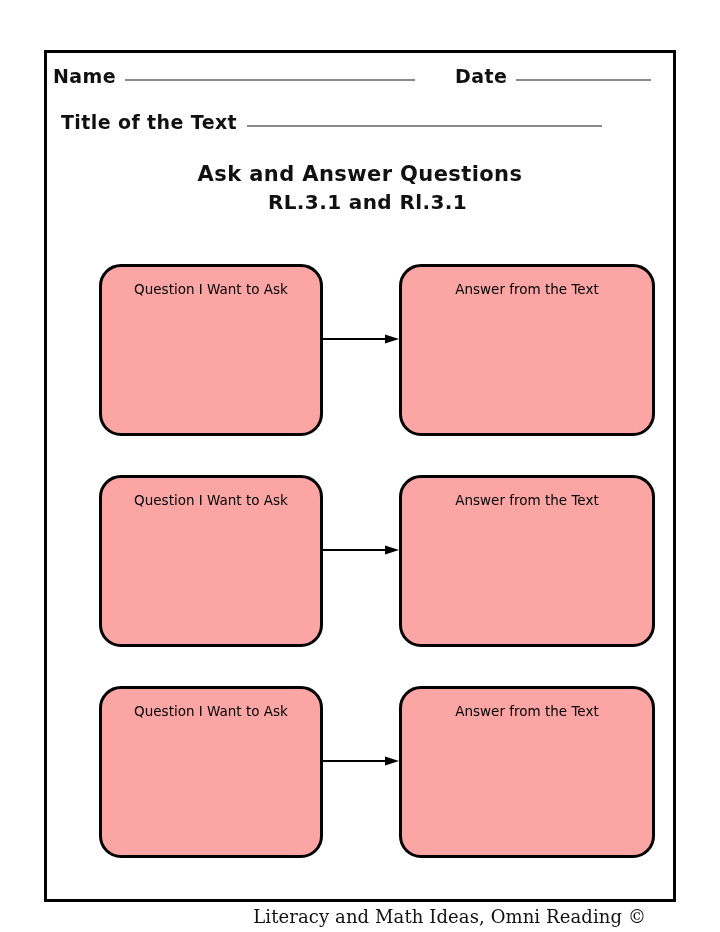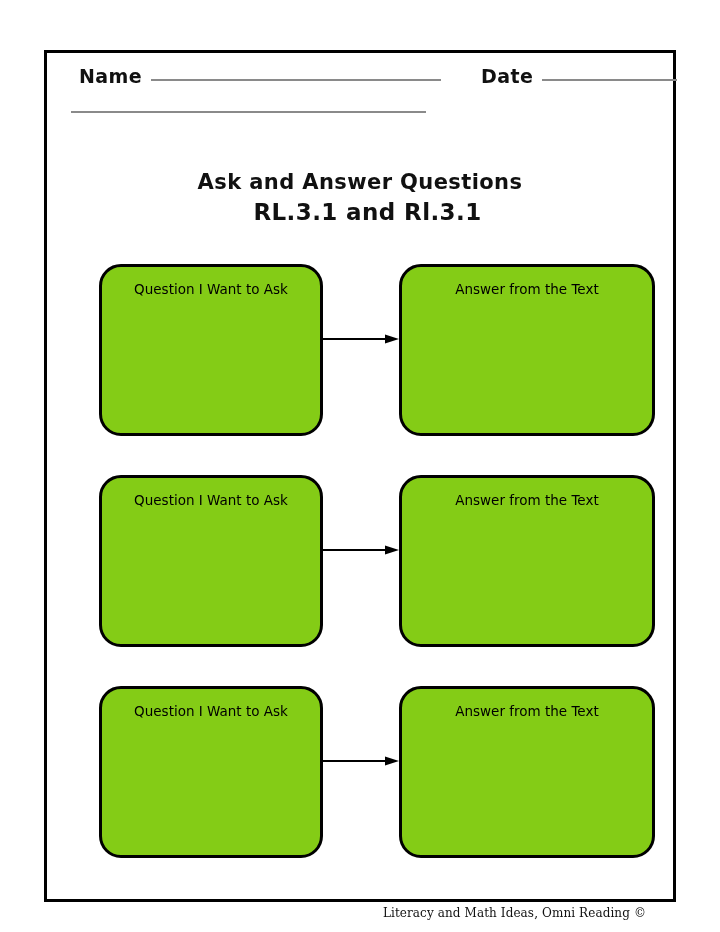--- a/index.html
+++ b/index.html
@@ -31,21 +31,21 @@
   
   .hand {
     font-family: "DejaVu Sans", sans-serif;
     font-weight: bold;
     color: #111111;
     letter-spacing: 0.4px;
   }
 
   .name-row {
     position: absolute;
-    left: 32px;
+    left: 6px;
     top: 14px;
     width: 600px;
     height: 34px;
     display: flex;
     align-items: baseline;
   }
   .field-label {
     font-size: 19px;
     white-space: nowrap;
     line-height: 1;
@@ -69,27 +69,27 @@
     height: 34px;
     display: flex;
     align-items: baseline;
   }
   .rule-title  { width: 355px; margin-left: 10px; }
 
   
   .sheet-title {
     position: absolute;
     left: 0;
-    top: 116px;
+    top: 108px;
     width: 626px;
     text-align: center;
     line-height: 1.32;
   }
   .sheet-title .line1 { font-size: 21px; display: block; }
-  .sheet-title .line2 { font-size: 23px; display: block; margin-left: 15px; }
+  .sheet-title .line2 { font-size: 20px; display: block; margin-left: 15px; }
 
   
   .rows {
     position: absolute;
     left: 0;
     top: 0;
     width: 626px;
     height: 846px;
   }
   .row {
@@ -102,21 +102,21 @@
   .row-1 { top: 422px; }
   .row-2 { top: 633px; }
 
   .box {
     position: absolute;
     top: 0;
     height: 172px;
     border: 3px solid #000000;
     border-radius: 22px;
     box-sizing: border-box;
-    background: #84cc16;
+    background: #fca5a5;
   }
   .box-question { left: 0px;   width: 224px; }
   .box-answer   { left: 300px; width: 256px; }
 
   .box-label {
     position: absolute;
     left: 0;
     right: 0;
     top: 14px;
     text-align: center;
@@ -137,38 +137,39 @@
   .arrow svg { display: block; }
 
   
   .footer {
     position: absolute;
     left: 0;
     top: 906px;
     width: 646px;
     text-align: right;
     font-family: "DejaVu Serif", serif;
-    font-size: 12px;
+    font-size: 18px;
     color: #111111;
     letter-spacing: 0.1px;
   }
 </style>
 </head>
 <body>
 
 <div class="page-frame">
 
   <div class="name-row">
     <span class="hand field-label">Name</span>
     <span class="rule rule-name"></span>
     <span class="hand field-label date-label">Date</span>
     <span class="rule rule-date"></span>
   </div>
 
   <div class="title-row">
+    <span class="hand field-label">Title of the Text</span>
     <span class="rule rule-title"></span>
   </div>
 
   <div class="sheet-title hand">
     <span class="line1">Ask and Answer Questions</span>
     <span class="line2">RL.3.1 and Rl.3.1</span>
   </div>
 
   <div class="rows">
 

